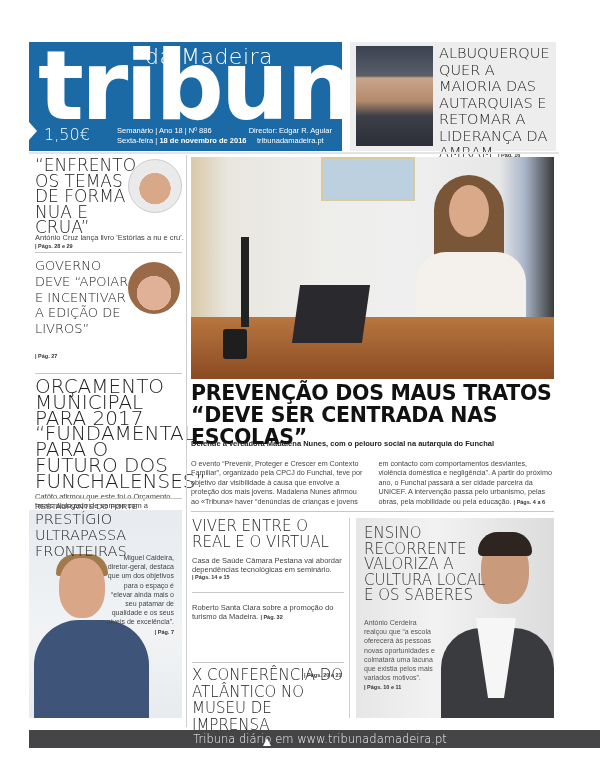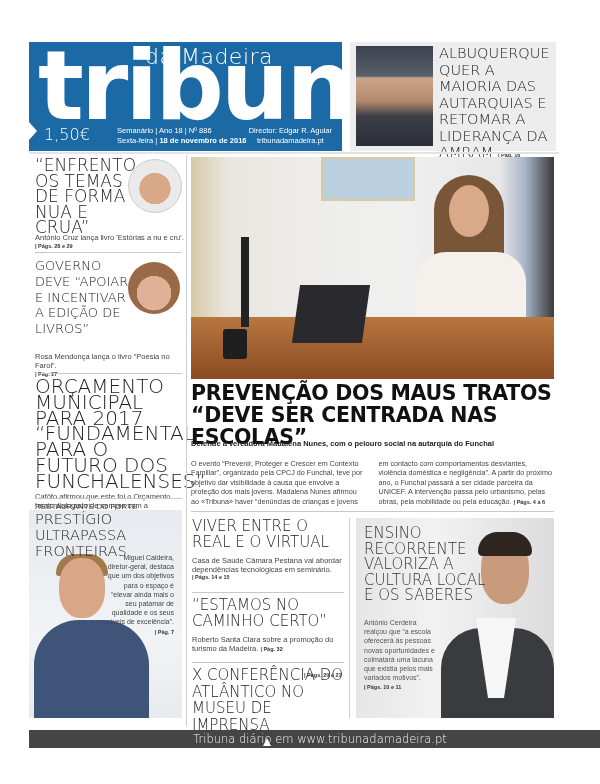--- a/index.html
+++ b/index.html
@@ -90,21 +90,20 @@
   <div>António Cruz lança livro 'Estórias a nu e cru'.</div>
   <div class="pg">| Págs. 28 e 29</div>
 </div>
 <div class="abs rule" style="left:35px;top:252px;width:147px;"></div>
 
 <div class="abs" style="left:35px;top:258px;width:95px;">
   <div class="story-head" style="font-size:13px;line-height:15.8px;">GOVERNO DEVE “APOIAR E INCENTIVAR A EDIÇÃO DE LIVROS”</div>
 </div>
 <div class="circle" style="left:128px;top:262px;width:52px;height:52px;background:radial-gradient(circle at 50% 60%,#e0b196 0 42%,#9a6a48 43%);"></div>
 <div class="abs story-sub" style="left:35px;top:352px;width:150px;">
-  <div>Rosa Mendonça lança o livro “Poesia no Farol”.</div>
   <div class="pg">| Pág. 27</div>
 </div>
 <div class="abs rule" style="left:35px;top:373px;width:147px;"></div>
 
 <div class="abs" style="left:35px;top:379px;width:150px;">
   <div class="story-head" style="font-size:20px;line-height:15.8px;">ORÇAMENTO MUNICIPAL PARA 2017 “FUNDAMENTAL PARA O FUTURO DOS FUNCHALENSES”</div>
   <div class="story-sub" style="margin-top:2px;">Cafôfo afirmou que este foi o Orçamento “mais dialogado de sempre com a Oposição”.</div>
   <div class="pg">| Págs. 8 e 9</div>
 </div>
 <div class="abs rule" style="left:35px;top:498px;width:147px;"></div>
@@ -148,21 +147,20 @@
 <div class="abs rule" style="left:191px;top:511px;width:363px;"></div>
 
 <div class="abs" style="left:192px;top:518px;width:152px;">
   <div class="story-head" style="font-size:15px;line-height:16px;">VIVER ENTRE O REAL E O VIRTUAL</div>
   <div class="story-sub" style="margin-top:6px;">Casa de Saúde Câmara Pestana vai abordar dependências tecnológicas em seminário.</div>
   <div class="pg">| Págs. 14 e 15</div>
 </div>
 <div class="abs rule" style="left:192px;top:592px;width:152px;"></div>
 
 <div class="abs" style="left:192px;top:597px;width:152px;">
-  <div class="story-head" style="font-size:15px;line-height:16px;">“ESTAMOS NO CAMINHO CERTO”</div>
   <div class="story-sub" style="margin-top:6px;"><span>Roberto Santa Clara sobre a promoção do turismo da Madeira.</span> <span class="pg">| Pág. 32</span></div>
 </div>
 <div class="abs rule" style="left:192px;top:662px;width:152px;"></div>
 
 <div class="abs" style="left:192px;top:667px;width:158px;">
   <div class="story-head" style="font-size:15px;line-height:16.5px;"><span>X CONFERÊNCIA DO ATLÂNTICO NO MUSEU DE IMPRENSA</span></div>
   <div class="pg abs" style="left:112px;top:5px;">| Págs. 20 e 21</div>
 </div>
 
 <div class="abs ensino">

